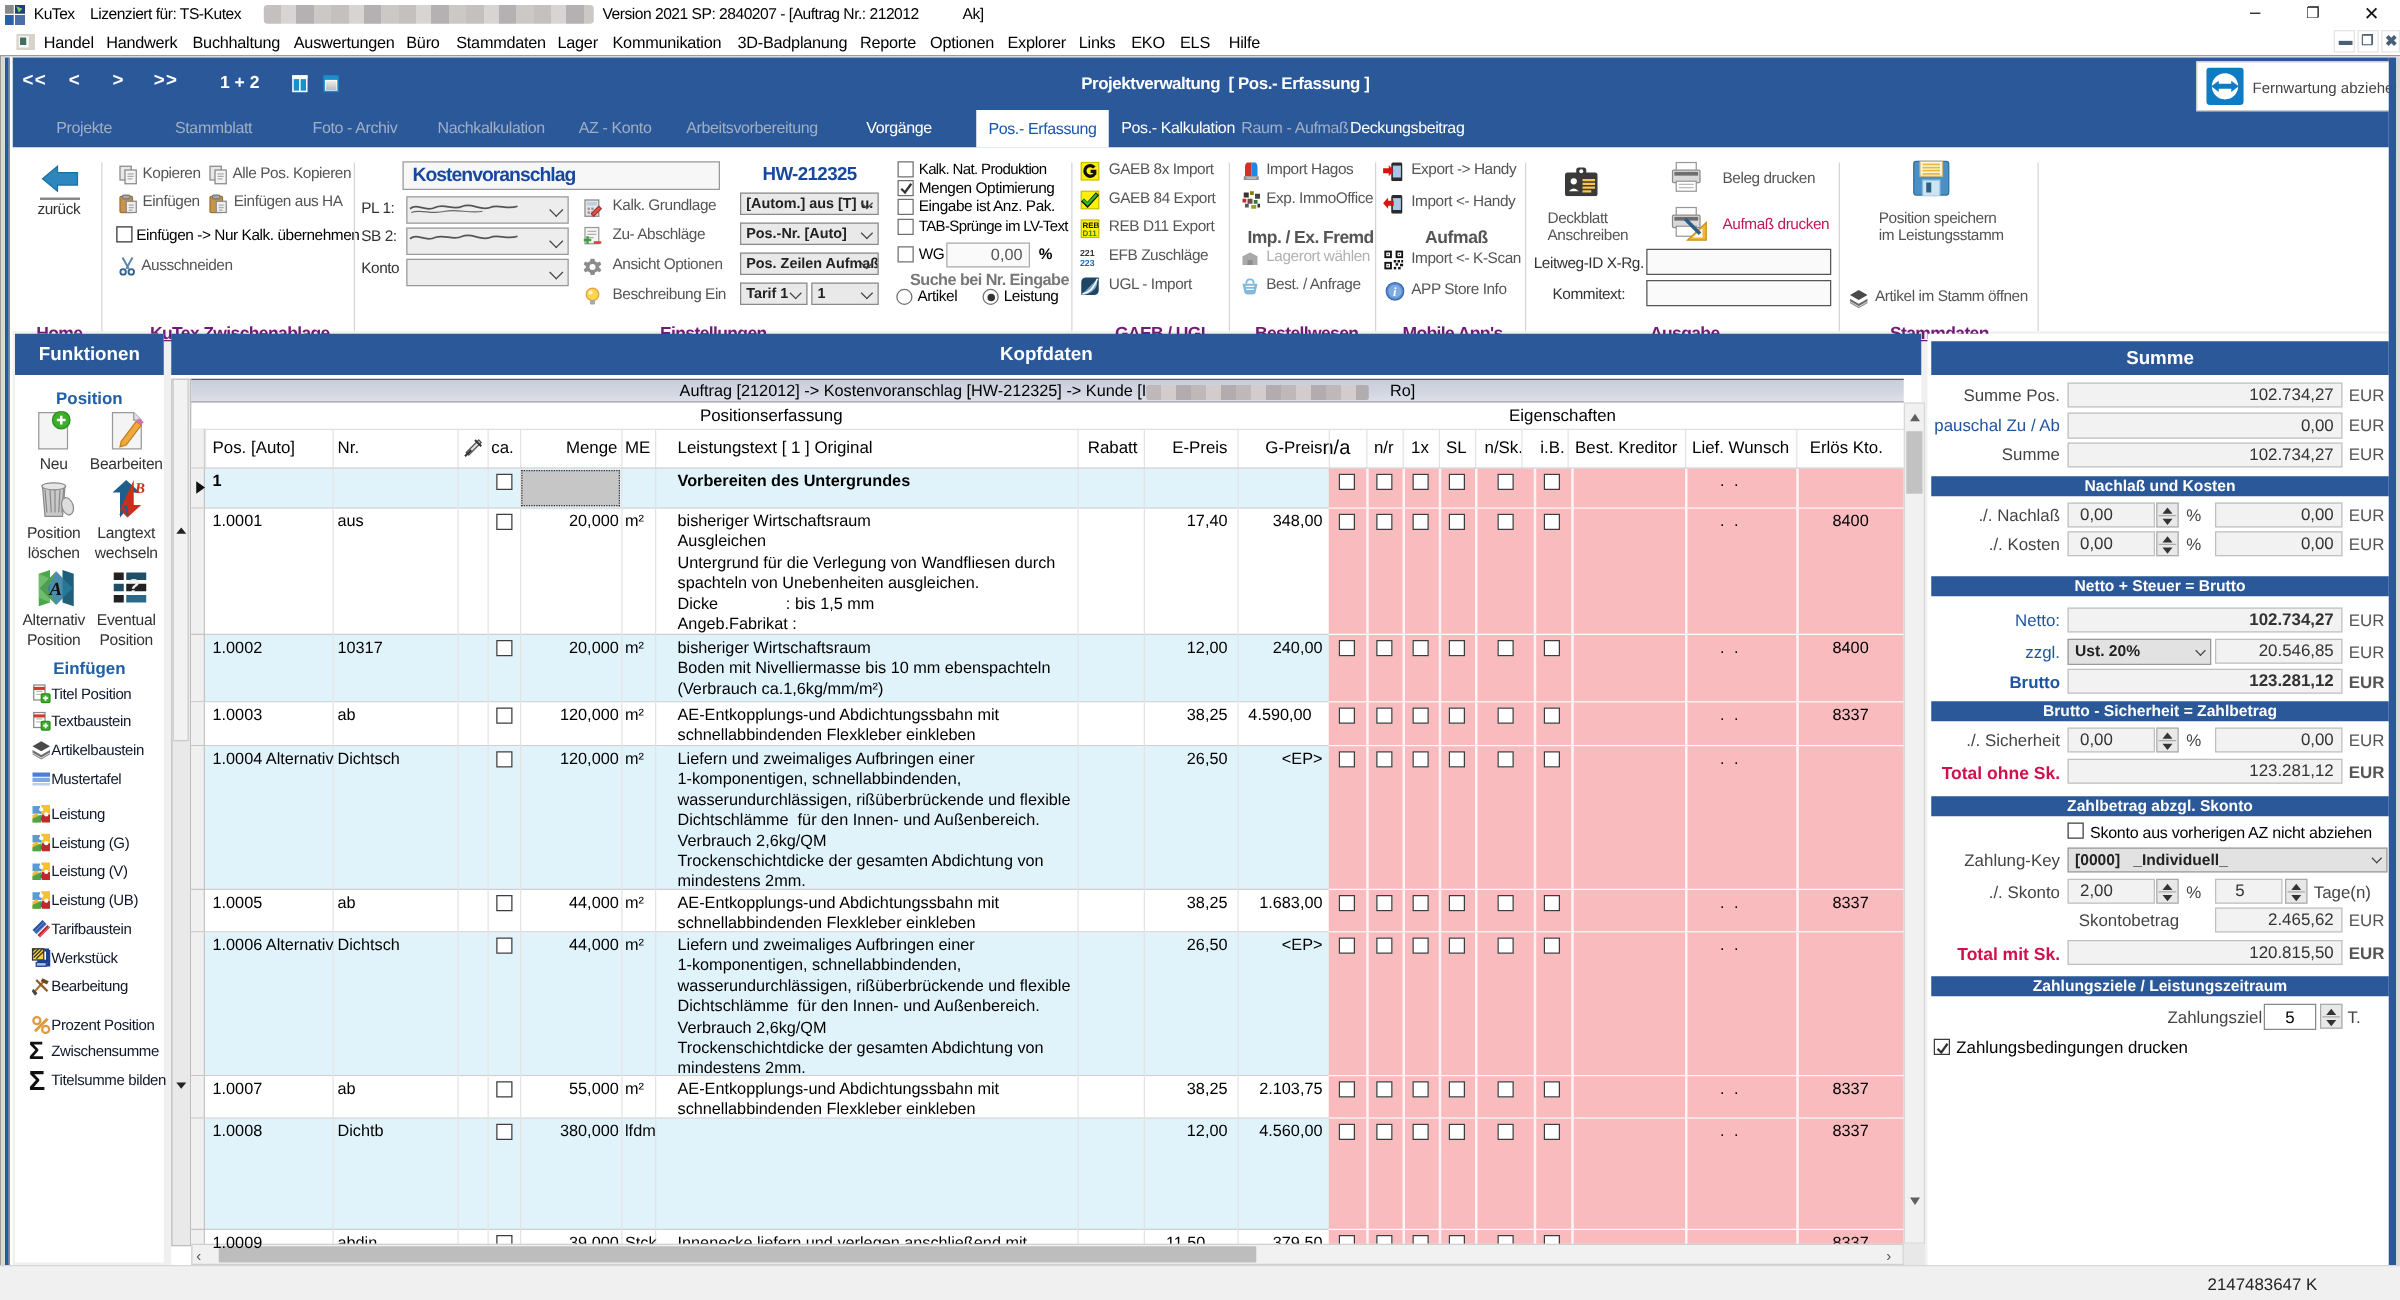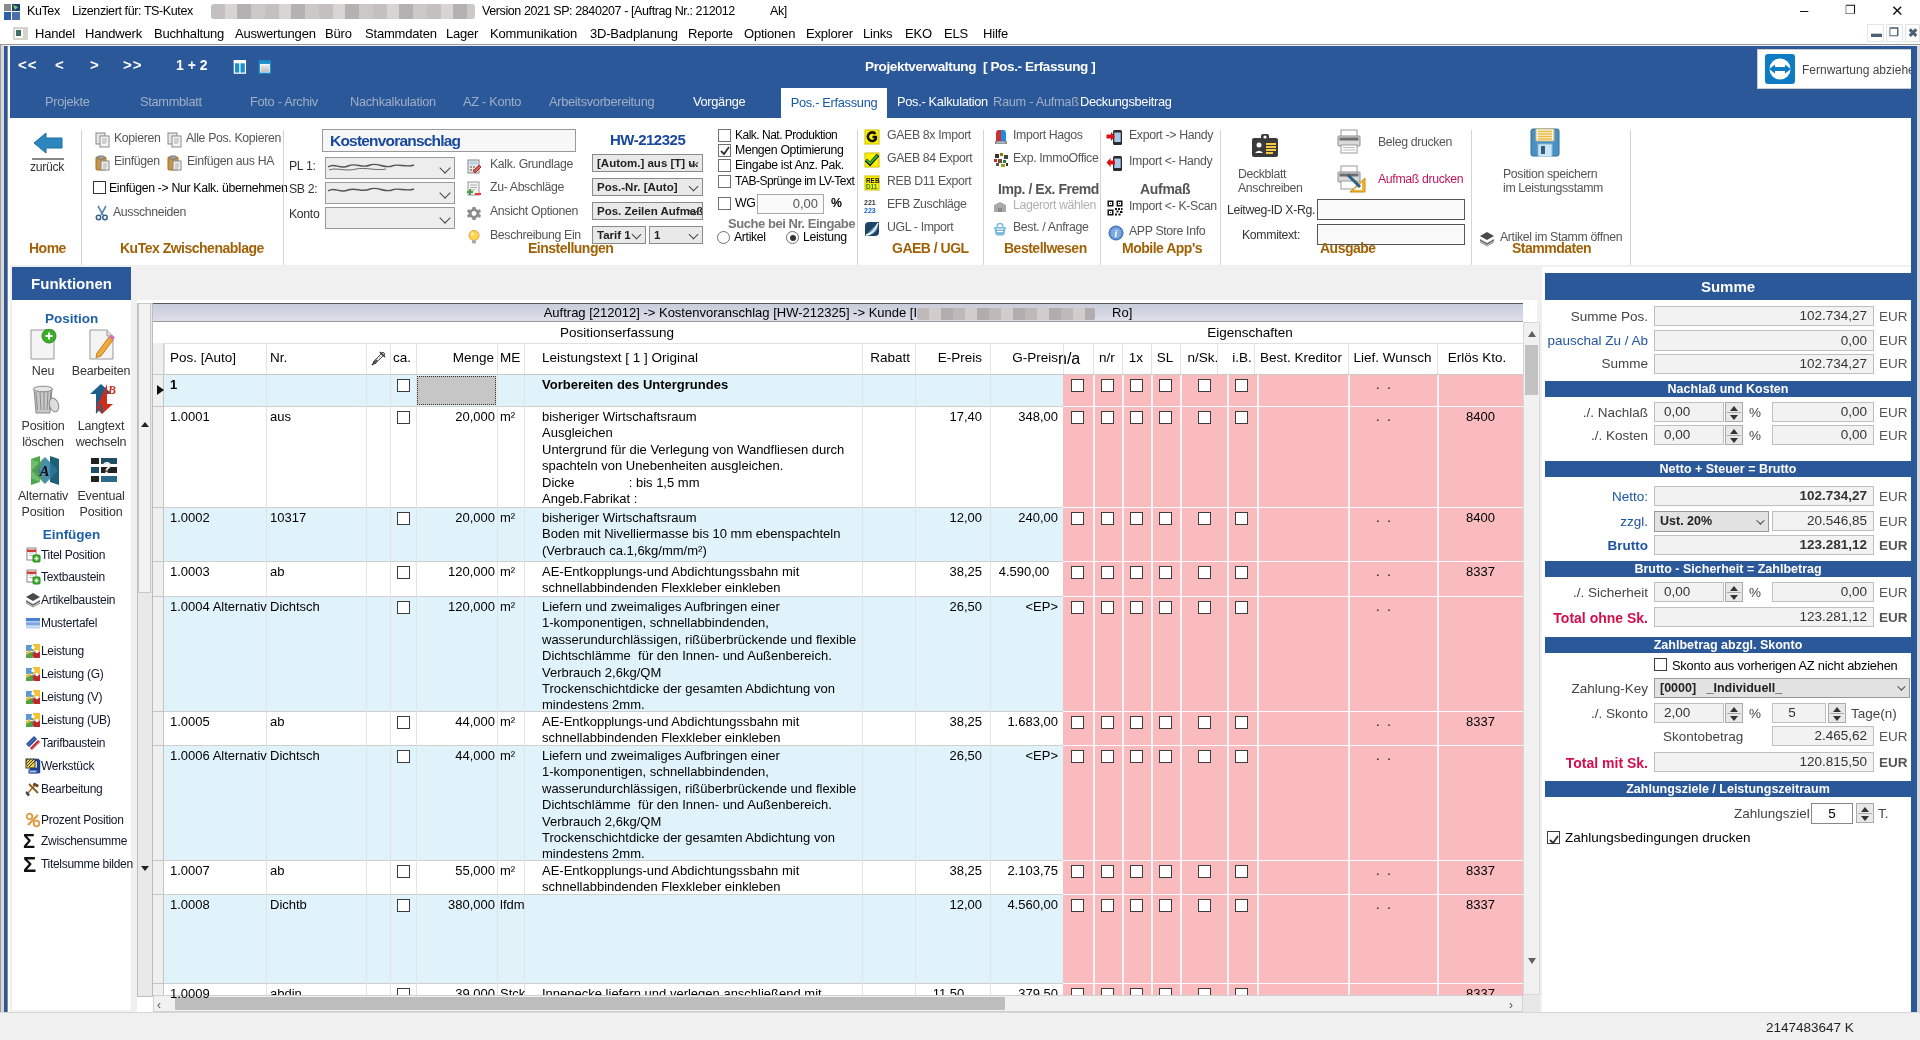--- a/index.html
+++ b/index.html
@@ -10,21 +10,21 @@
 #titlebar { position:absolute; left:0; top:0; width:1920px; height:24px; background:#fff; color:#000; font-size:12.5px; letter-spacing:-0.4px; }
 #menubar { position:absolute; left:0; top:24px; width:1920px; height:20px; background:#fff; color:#000; font-size:13px; letter-spacing:-0.2px; }
 
 #bluehead { position:absolute; left:10px; top:46px; width:1901px; height:72px; background:#2B5899; }
 .tab { position:absolute; top:94px; font-size:12.8px; letter-spacing:-0.3px; color:#fff; }
 .tabgray { color:#9FAFC6; }
 #activetab { position:absolute; top:88px; left:781px; width:106px; height:30px; background:#fff; color:#1858A8; font-size:12.8px; letter-spacing:-0.3px; text-align:center; line-height:30px; }
 
 #ribbon { position:absolute; left:0; top:118px; width:1920px; height:147px; background:#fff; font-size:13.5px; color:#222; }
 .gsep { position:absolute; top:12px; height:135px; width:1px; background:#D5D5D5; }
-.glabel { position:absolute; top:122px; font-size:14px; letter-spacing:-0.5px; font-weight:bold; color:#a16207; }
+.glabel { position:absolute; top:140px; font-size:14px; letter-spacing:-0.5px; font-weight:bold; color:#701a75;text-decoration:underline; }
 .ritem { position:absolute; font-size:12.3px; letter-spacing:-0.35px; color:#333; white-space:nowrap; }
 .field { position:absolute; background:#F1F1F1; border:1px solid #A9A9A9; font-size:13px; }
 
 #funcpanel { position:absolute; left:12px; top:267px; width:119px; height:743px; background:#fff; }
 #funchead { position:absolute; left:0; top:0; width:119px; height:33px; background:#2B5899; color:#fff; font-weight:bold; font-size:15px; text-align:center; line-height:33px; }
 #kopfbar { position:absolute; left:137px; top:267px; width:1400px; height:33px; background:#2B5899; color:#fff; font-weight:bold; font-size:15px; text-align:center; line-height:33px; }
 #gridarea { position:absolute; left:137px; top:300px; width:1400px; height:712px; background:#fff; }
 #summe { position:absolute; left:1542px; top:267px; width:369px; height:745px; background:#fff; }
 #statusbar { position:absolute; left:0; top:1012px; width:1920px; height:28px; background:#F0F0F0; border-top:1px solid #D7D7D7; font-size:13px; }
 .blurblk { background:repeating-linear-gradient(90deg,#C5C0C0 0 14px,#D8D4D4 14px 26px,#B5B0B2 26px 40px,#CCC8C6 40px 54px); border-radius:3px; }
@@ -679,20 +679,21 @@
       <div class="abs flitem" style="left:29px;top:515px">Bearbeitung</div>
     <svg class="abs ic16" style="left:13px;top:545px">
         <use href="#i-proz"></use>
       </svg>
       <div class="abs flitem" style="left:29px;top:546px">Prozent Position</div>
     <div class="abs" style="left:11px;top:563px;font-size:20px;font-weight:bold;color:#111">Σ</div>
       <div class="abs flitem" style="left:29px;top:567px">Zwischensumme</div>
     <div class="abs" style="left:11px;top:585px;font-size:22px;font-weight:bold;color:#111">Σ</div>
       <div class="abs flitem" style="left:29px;top:590px">Titelsumme bilden</div>
   </div>
+  <div id="kopfbar">Kopfdaten</div>
   <div id="gridarea">
       <div class="abs" style="left:0;top:3px;width:16px;height:694px;background:#E9E9E9;border:1px solid #BDBDBD"></div>
 <div class="abs" style="left:1px;top:3px;width:13px;height:290px;background:#F2F2F2;border:1px solid #C8C8C8"></div>
 <div class="abs" style="left:4px;top:122px;width:0;height:0;border-left:4px solid transparent;border-right:4px solid transparent;border-bottom:5px solid #222"></div>
       <div class="abs" style="left:20px;top:85px;width:0;height:0;border-top:5px solid transparent;border-bottom:5px solid transparent;border-left:7px solid #111;z-index:6"></div>
 <div class="abs" style="left:4px;top:566px;width:0;height:0;border-left:4px solid transparent;border-right:4px solid transparent;border-top:5px solid #222"></div>
 <div class="abs" style="left:16px;top:3px;width:1370px;height:19px;background:linear-gradient(180deg,#C9CDDA 0%,#D3D6E2 55%,#DDE0E9 100%);border-top:1.5px solid #5A5A5A;border-bottom:1px solid #9A9A9A"></div>
 <div class="abs" style="left:16px;top:5px;width:1370px;height:16px;text-align:center;font-size:13px;color:#000;white-space:nowrap">Auftrag [212012] -&gt; Kostenvoranschlag [HW-212325] -&gt; Kunde [I<span style="display:inline-block;width:178px;height:12px;background:repeating-linear-gradient(90deg,#BEB8B8 0 12px,#D2CCCC 12px 24px,#B2ACae 24px 36px);vertical-align:middle;border-radius:2px"></span><span style="display:inline-block;width:17px"></span>Ro]</div>
 <div class="abs" style="left:380px;top:25px;width:200px;text-align:center;font-size:13.5px">Positionserfassung</div>
 <div class="abs" style="left:1013px;top:25px;width:200px;text-align:center;font-size:13.5px">Eigenschaften</div>

